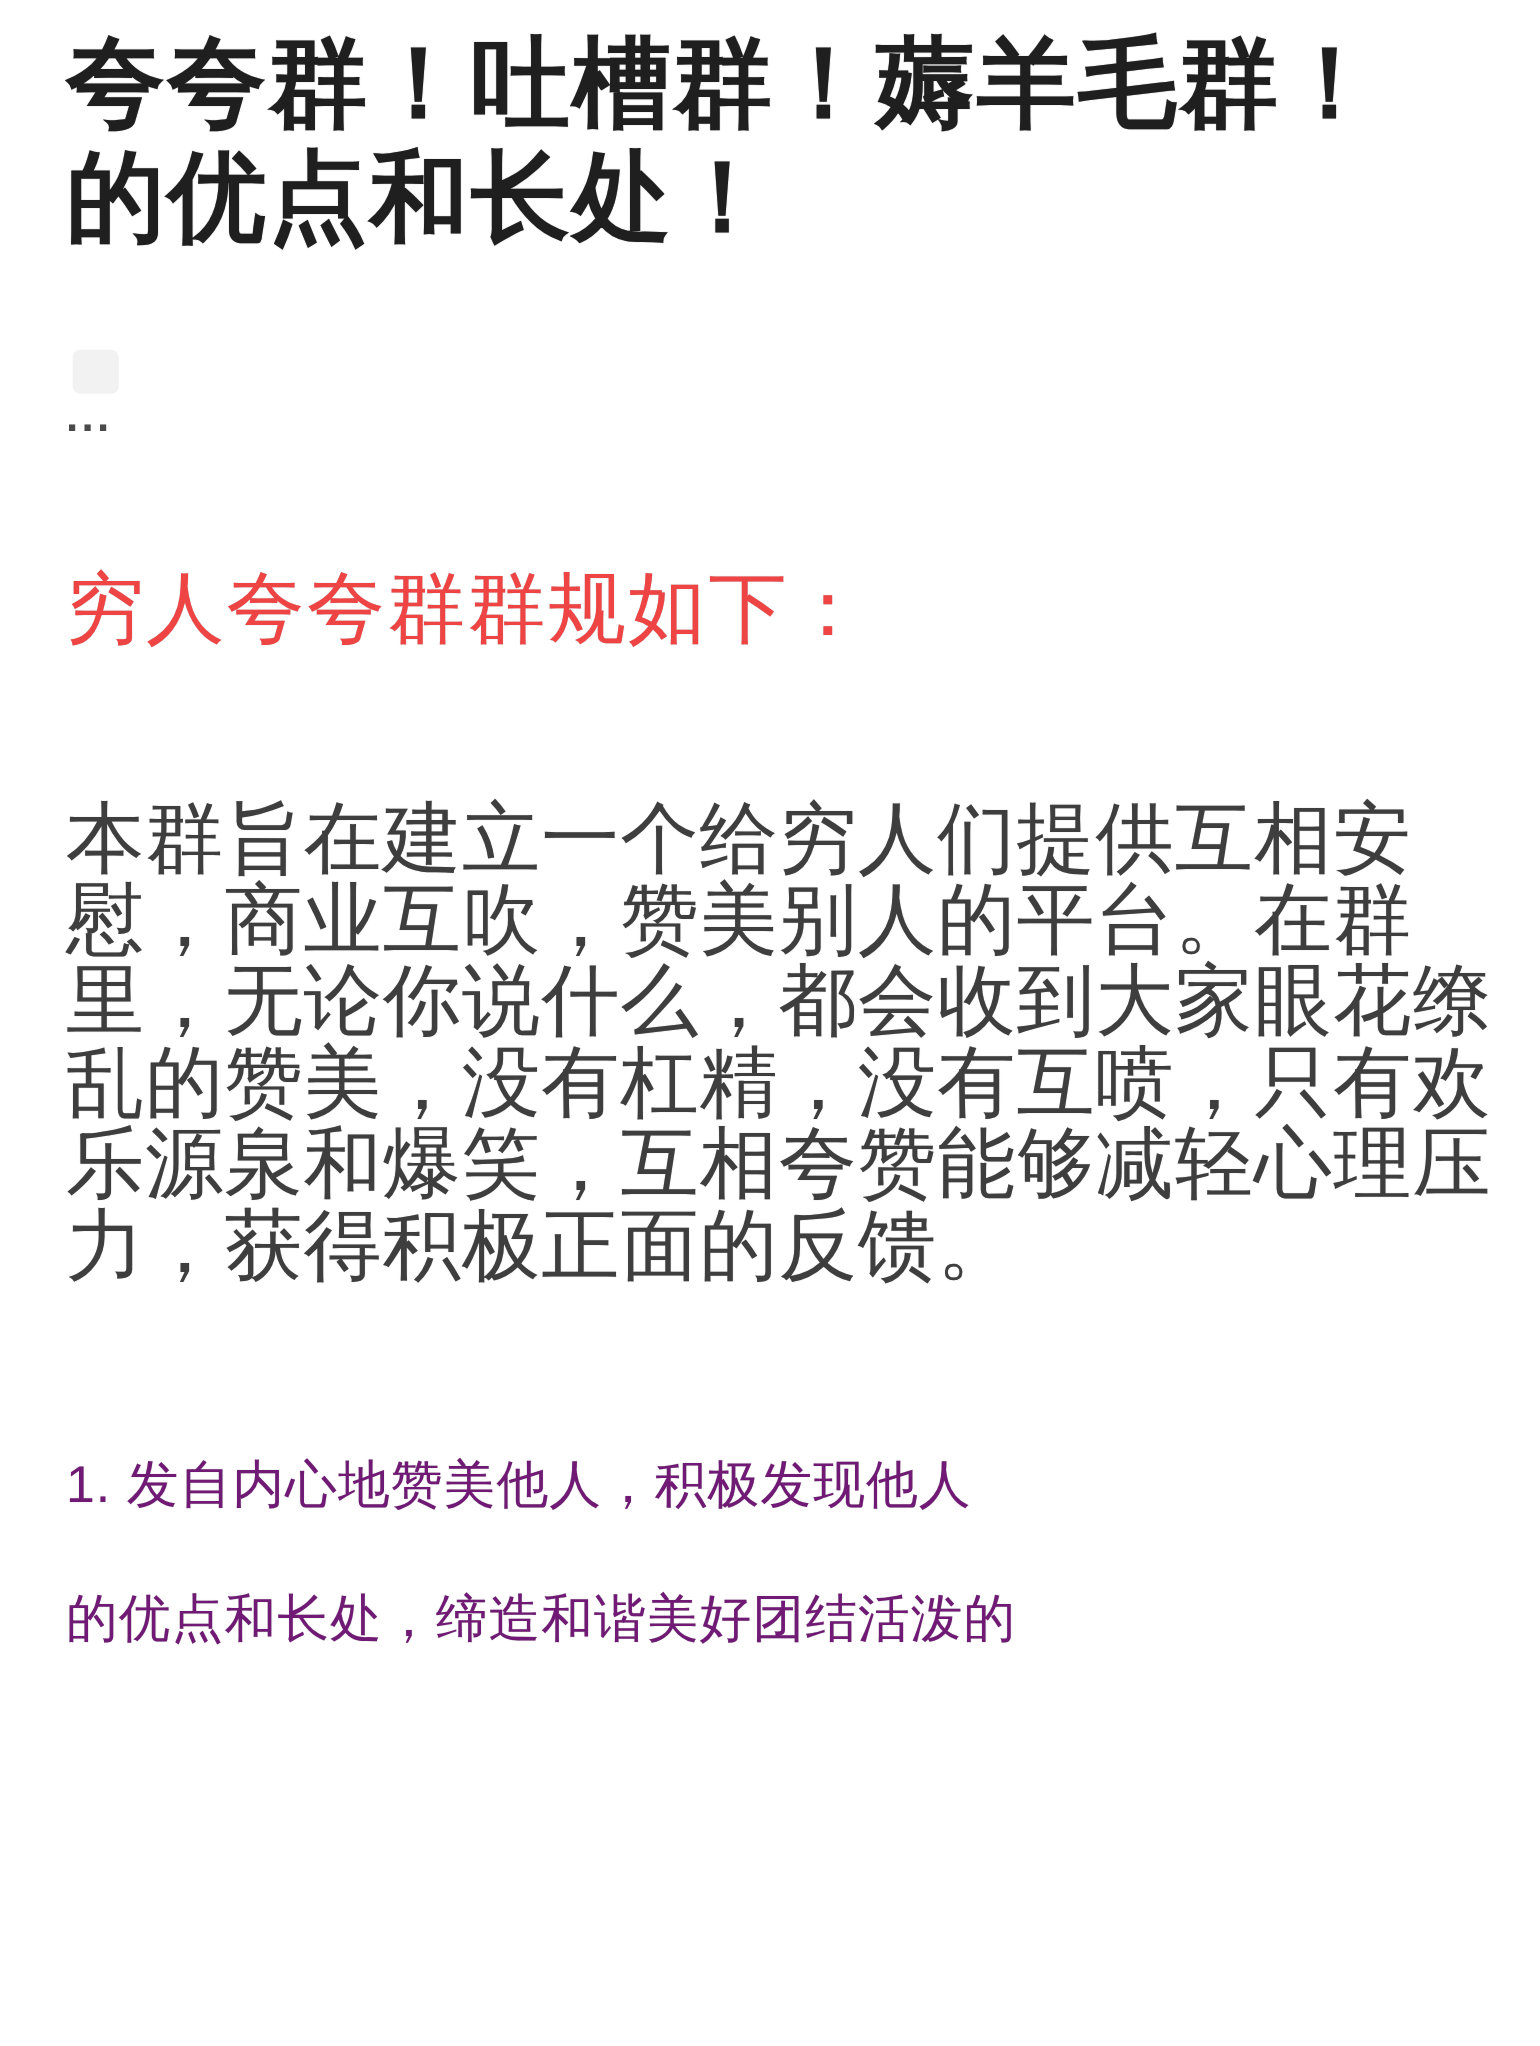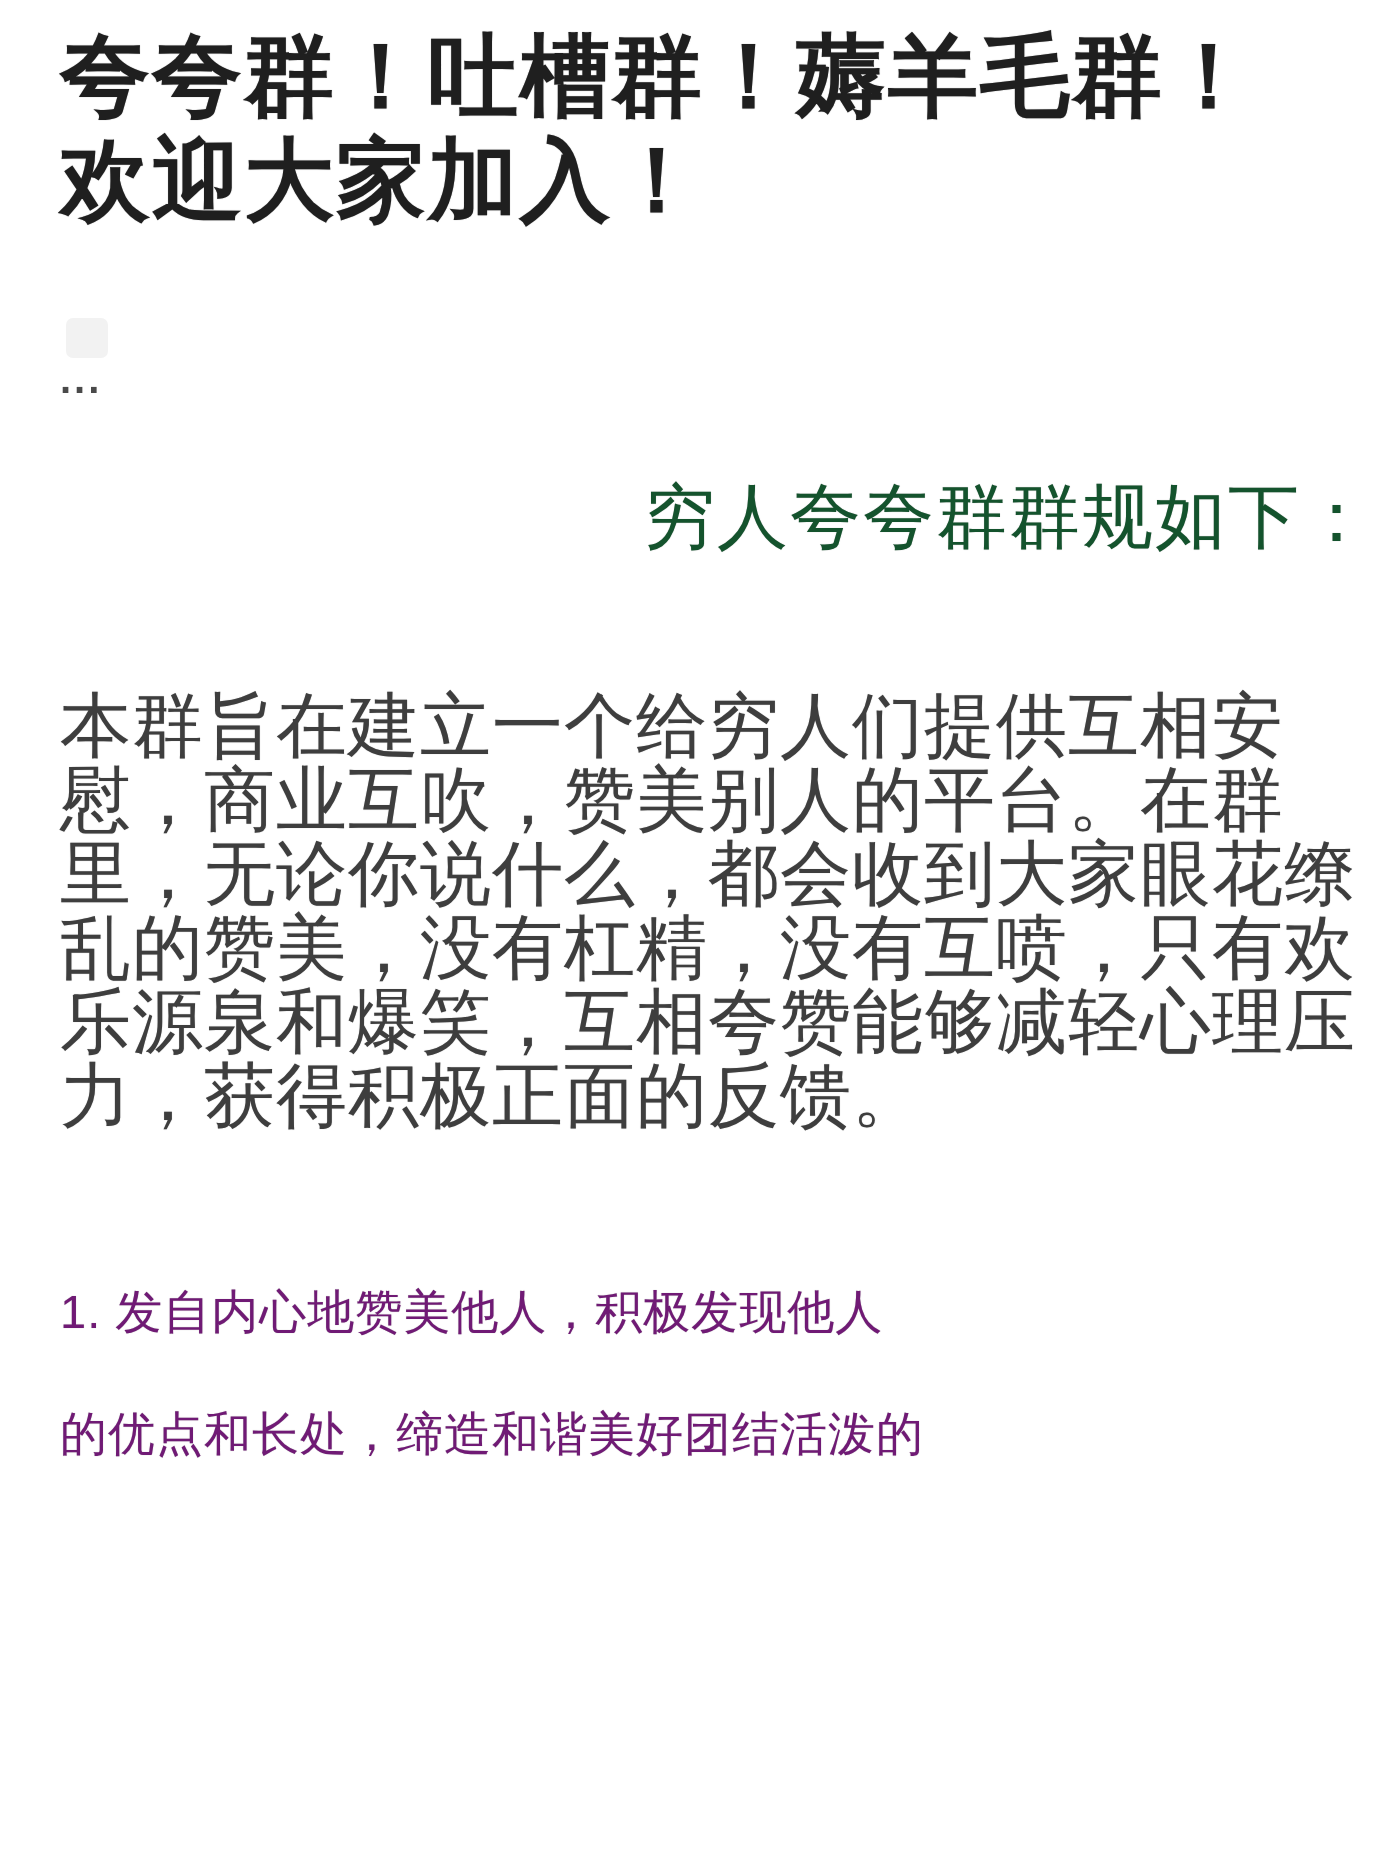--- a/index.html
+++ b/index.html
@@ -52,27 +52,26 @@
   }
   .timestamp {
     margin-left: 38px;
     margin-top: 8px;
     font-size: 52px;
     color: #c9c9c9;
     letter-spacing: 2px;
     white-space: nowrap;
   }
   .intro {
-    margin-top: 71px;
+    margin-top: 108px;
     font-size: 71px;
-    color: #14532d;
+    color: #ef4444;
     line-height: 80px;
     letter-spacing: 2px;
     text-shadow: 0 0 1px rgba(0,0,0,0.30);
-    text-align: right;
   }
   .paragraph {
     margin-top: 132px;
     font-size: 71px;
     color: #3e3e3e;
     line-height: 74px;
     letter-spacing: 1px;
     white-space: pre-line;
     text-shadow: 0 0 1px rgba(0,0,0,0.30);
   }
@@ -85,21 +84,21 @@
     white-space: pre-line;
     text-shadow: 0 0 1px rgba(0,0,0,0.30);
   }
 </style>
 </head>
 <body>
 
 <div class="post">
 
   <h1 class="title">夸夸群！吐槽群！薅羊毛群！
-欢迎大家加入！</h1>
+的优点和长处！</h1>
 
   <div class="meta">
     <div class="avatar-wrap">
       <div class="avatar-blob"></div>
       <div class="ellipsis">...</div>
     </div>
   </div>
 
   <p class="intro">穷人夸夸群群规如下：</p>
 

